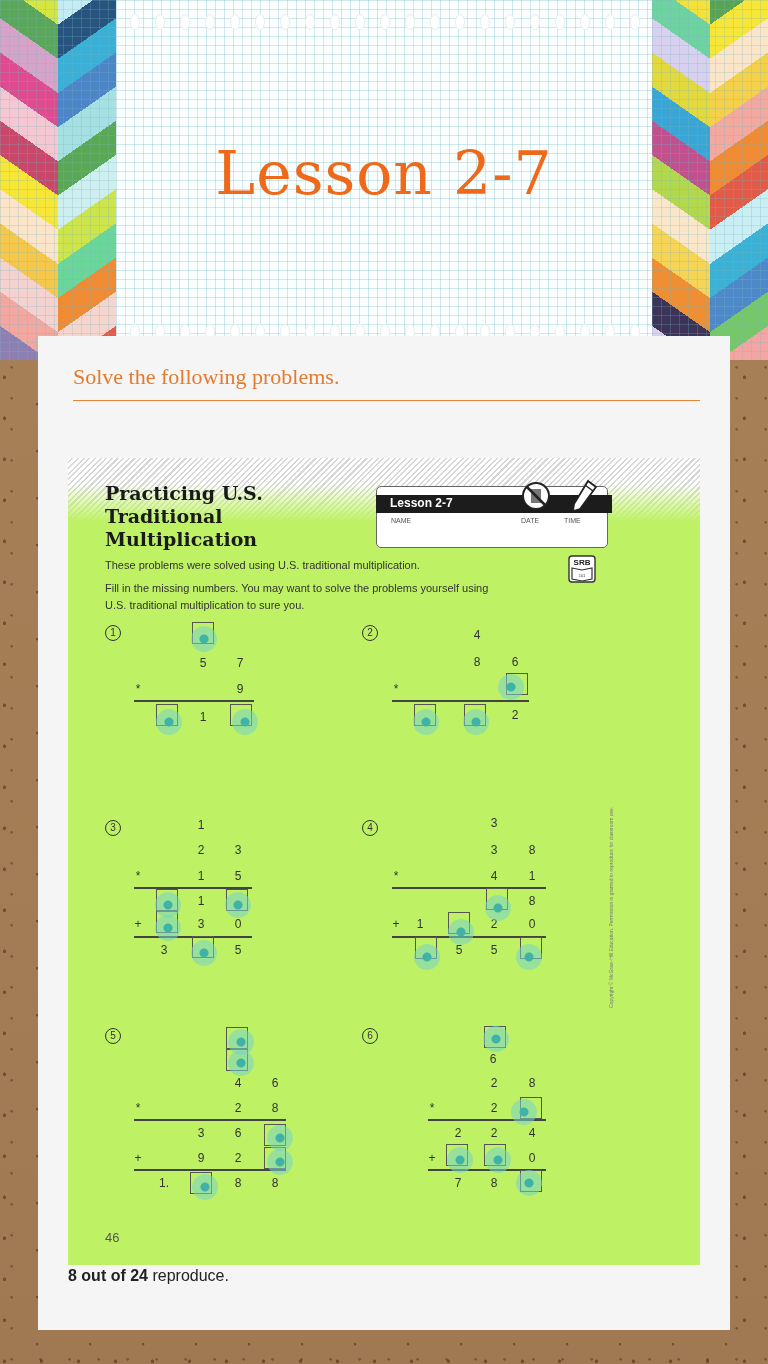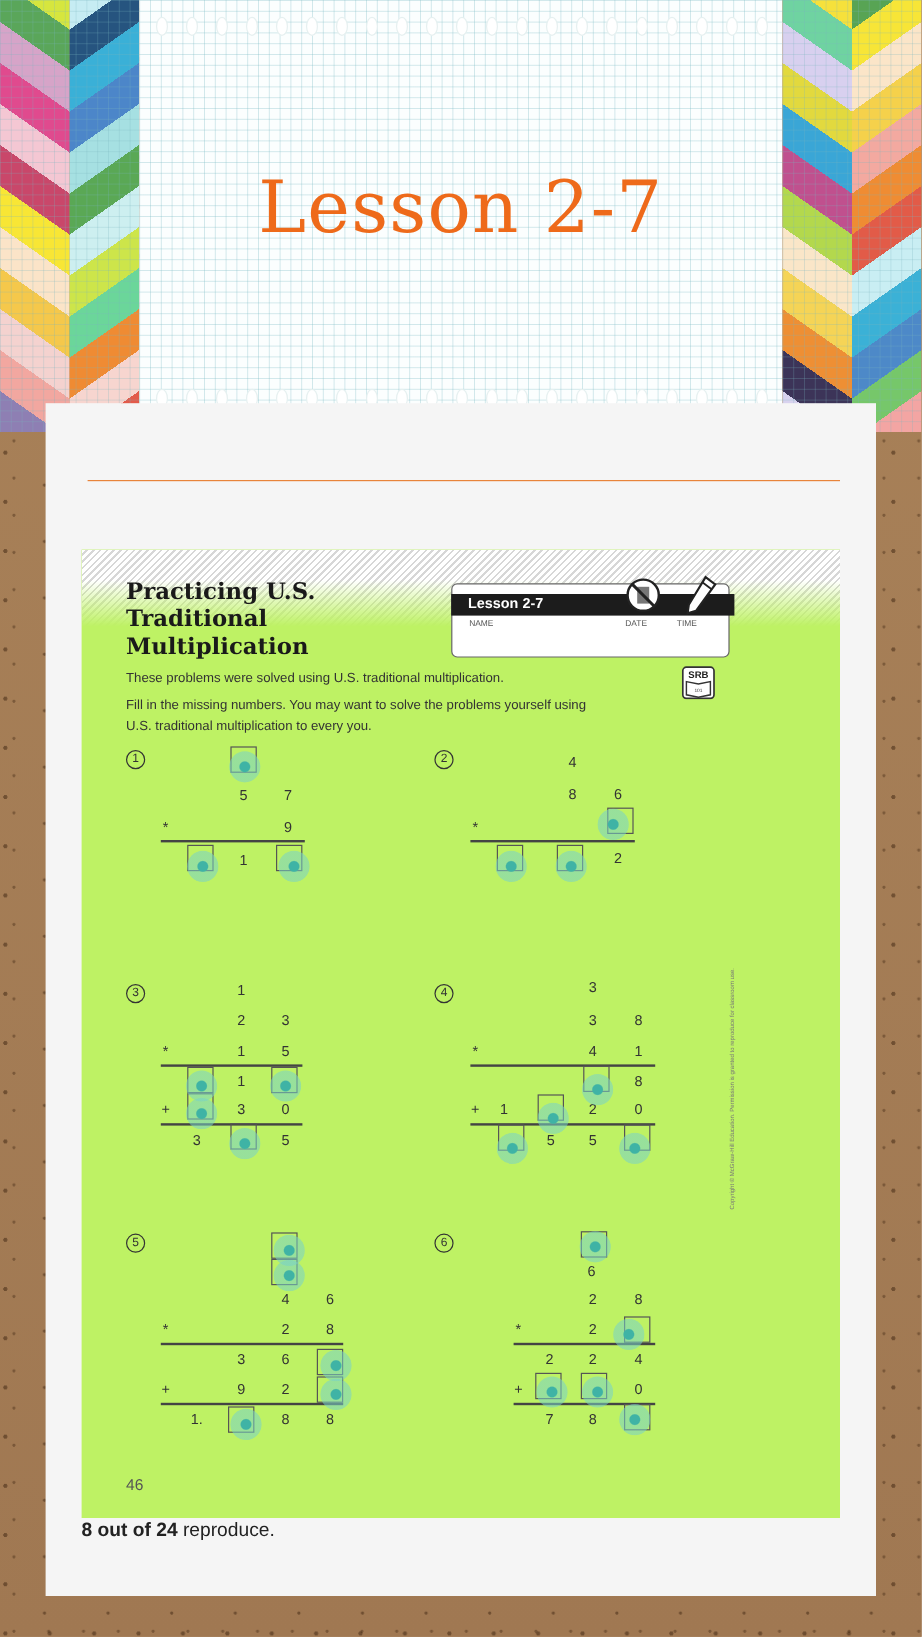--- a/index.html
+++ b/index.html
@@ -148,20 +148,21 @@
     </div>
   <div class="chev right">
     <div class="half a" id="chevRA" style="background: repeating-linear-gradient(35deg, rgb(216, 210, 238) 0px, rgb(216, 210, 238) 28px, rgb(60, 52, 88) 28px, rgb(60, 52, 88) 56px, rgb(238, 143, 52) 56px, rgb(238, 143, 52) 84px, rgb(245, 212, 86) 84px, rgb(245, 212, 86) 112px, rgb(250, 230, 200) 112px, rgb(250, 230, 200) 140px, rgb(179, 216, 77) 140px, rgb(179, 216, 77) 168px, rgb(192, 80, 142) 168px, rgb(192, 80, 142) 196px, rgb(58, 166, 214) 196px, rgb(58, 166, 214) 224px, rgb(226, 217, 62) 224px, rgb(226, 217, 62) 252px, rgb(216, 208, 239) 252px, rgb(216, 208, 239) 280px, rgb(111, 211, 161) 280px, rgb(111, 211, 161) 308px, rgb(246, 225, 59) 308px, rgb(246, 225, 59) 336px, rgb(198, 236, 243) 336px, rgb(198, 236, 243) 364px);"></div>
     <div class="half b" id="chevRB" style="background: repeating-linear-gradient(-35deg, rgb(243, 165, 163) 0px, rgb(243, 165, 163) 28px, rgb(118, 199, 106) 28px, rgb(118, 199, 106) 56px, rgb(77, 137, 200) 56px, rgb(77, 137, 200) 84px, rgb(59, 177, 214) 84px, rgb(59, 177, 214) 112px, rgb(201, 238, 243) 112px, rgb(201, 238, 243) 140px, rgb(226, 91, 72) 140px, rgb(226, 91, 72) 168px, rgb(239, 140, 51) 168px, rgb(239, 140, 51) 196px, rgb(243, 169, 160) 196px, rgb(243, 169, 160) 224px, rgb(245, 209, 75) 224px, rgb(245, 209, 75) 252px, rgb(251, 229, 200) 252px, rgb(251, 229, 200) 280px, rgb(247, 229, 55) 280px, rgb(247, 229, 55) 308px, rgb(88, 164, 84) 308px, rgb(88, 164, 84) 336px, rgb(205, 228, 62) 336px, rgb(205, 228, 62) 364px);"></div>
     <div class="grid-overlay"></div>
   </div>
   <div class="hero-title">Lesson 2-7</div>
 </div>
 
 <div class="card">
+  <div class="section-title">Solve the following problems.</div>
   <div class="section-rule"></div>
 
   <div class="progress">
     <b>8 out of 24</b><span> reproduce.</span>
   </div>
 </div>
 
 <div class="sheet" id="sheet">
   <div class="hatch"></div>
   <div class="ws-title">Practicing U.S. Traditional Multiplication</div>
@@ -180,21 +181,21 @@
       </svg>
     </div>
     <svg class="pencil" viewBox="0 0 28 34">
       <polygon points="18,2 26,8 10,30 3,32 4,25" fill="#fff" stroke="#222" stroke-width="1.8"></polygon>
       <line x1="15" y1="6" x2="23" y2="12" stroke="#222" stroke-width="1.5"></line>
     </svg>
   </div>
 
   <div class="ws-sub" style="top:122px">Fill in the missing numbers. You may want to solve the problems yourself using</div>
   <div class="ws-sub" style="top:99px">These problems were solved using U.S. traditional multiplication.</div>
-  <div class="ws-sub" style="top:139px">U.S. traditional multiplication to every you.</div>
+  <div class="ws-sub" style="top:139px">U.S. traditional multiplication to sure you.</div>
 
   <svg class="srb" viewBox="0 0 28 28">
     <rect x="1" y="1" width="26" height="26" rx="3" fill="#fff" stroke="#333" stroke-width="1.4"></rect>
     <text x="14" y="10" text-anchor="middle" font-family="Liberation Sans, sans-serif" font-weight="700" font-size="8" fill="#222" id="srbText">SRB</text>
     <path d="M4 13 L14 15 L24 13 L24 24 L14 26 L4 24 Z" fill="none" stroke="#333" stroke-width="1.2"></path>
     <text x="14" y="22" text-anchor="middle" font-family="Liberation Sans, sans-serif" font-size="4" fill="#333" id="srbPage">101</text>
   </svg>
 
   <div id="problems">
       <div>

